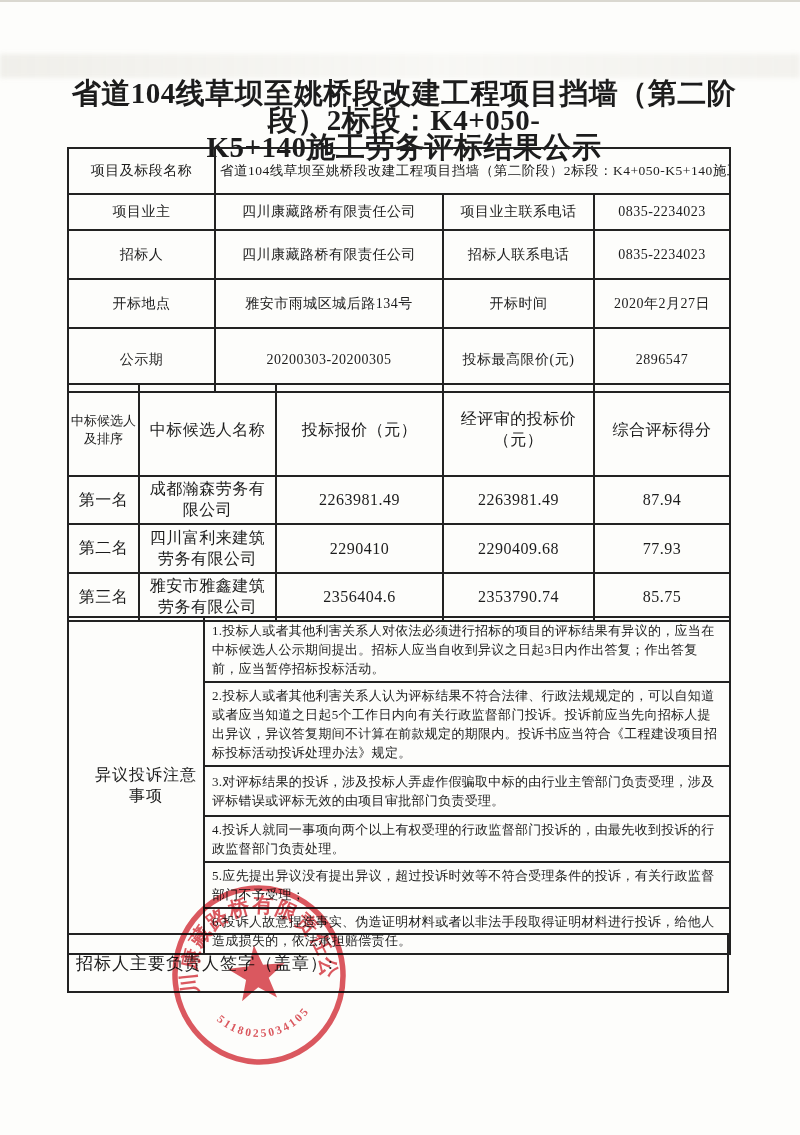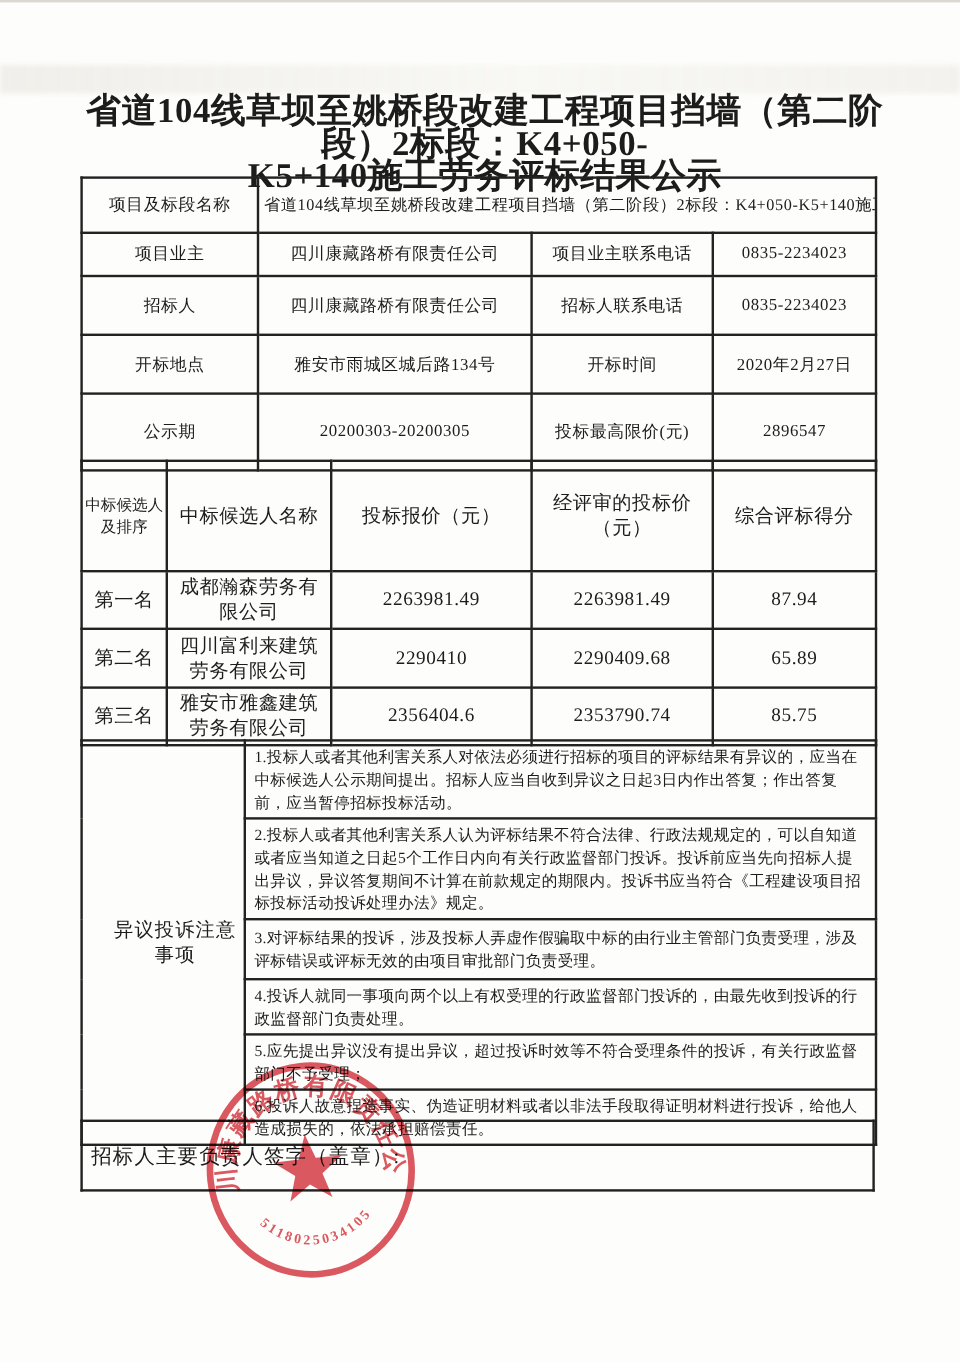--- a/index.html
+++ b/index.html
@@ -122,21 +122,21 @@
       <td>成都瀚森劳务有限公司</td>
       <td class="num">2263981.49</td>
       <td class="num">2263981.49</td>
       <td class="num">87.94</td>
     </tr>
     <tr style="height:49px">
       <td>第二名</td>
       <td>四川富利来建筑劳务有限公司</td>
       <td class="num">2290410</td>
       <td class="num">2290409.68</td>
-      <td class="num">65.89</td>
+      <td class="num">77.93</td>
     </tr>
     <tr style="height:46px">
       <td>第三名</td>
       <td>雅安市雅鑫建筑劳务有限公司</td>
       <td class="num">2356404.6</td>
       <td class="num">2353790.74</td>
       <td class="num">85.75</td>
     </tr>
   </tbody>
     </table>

